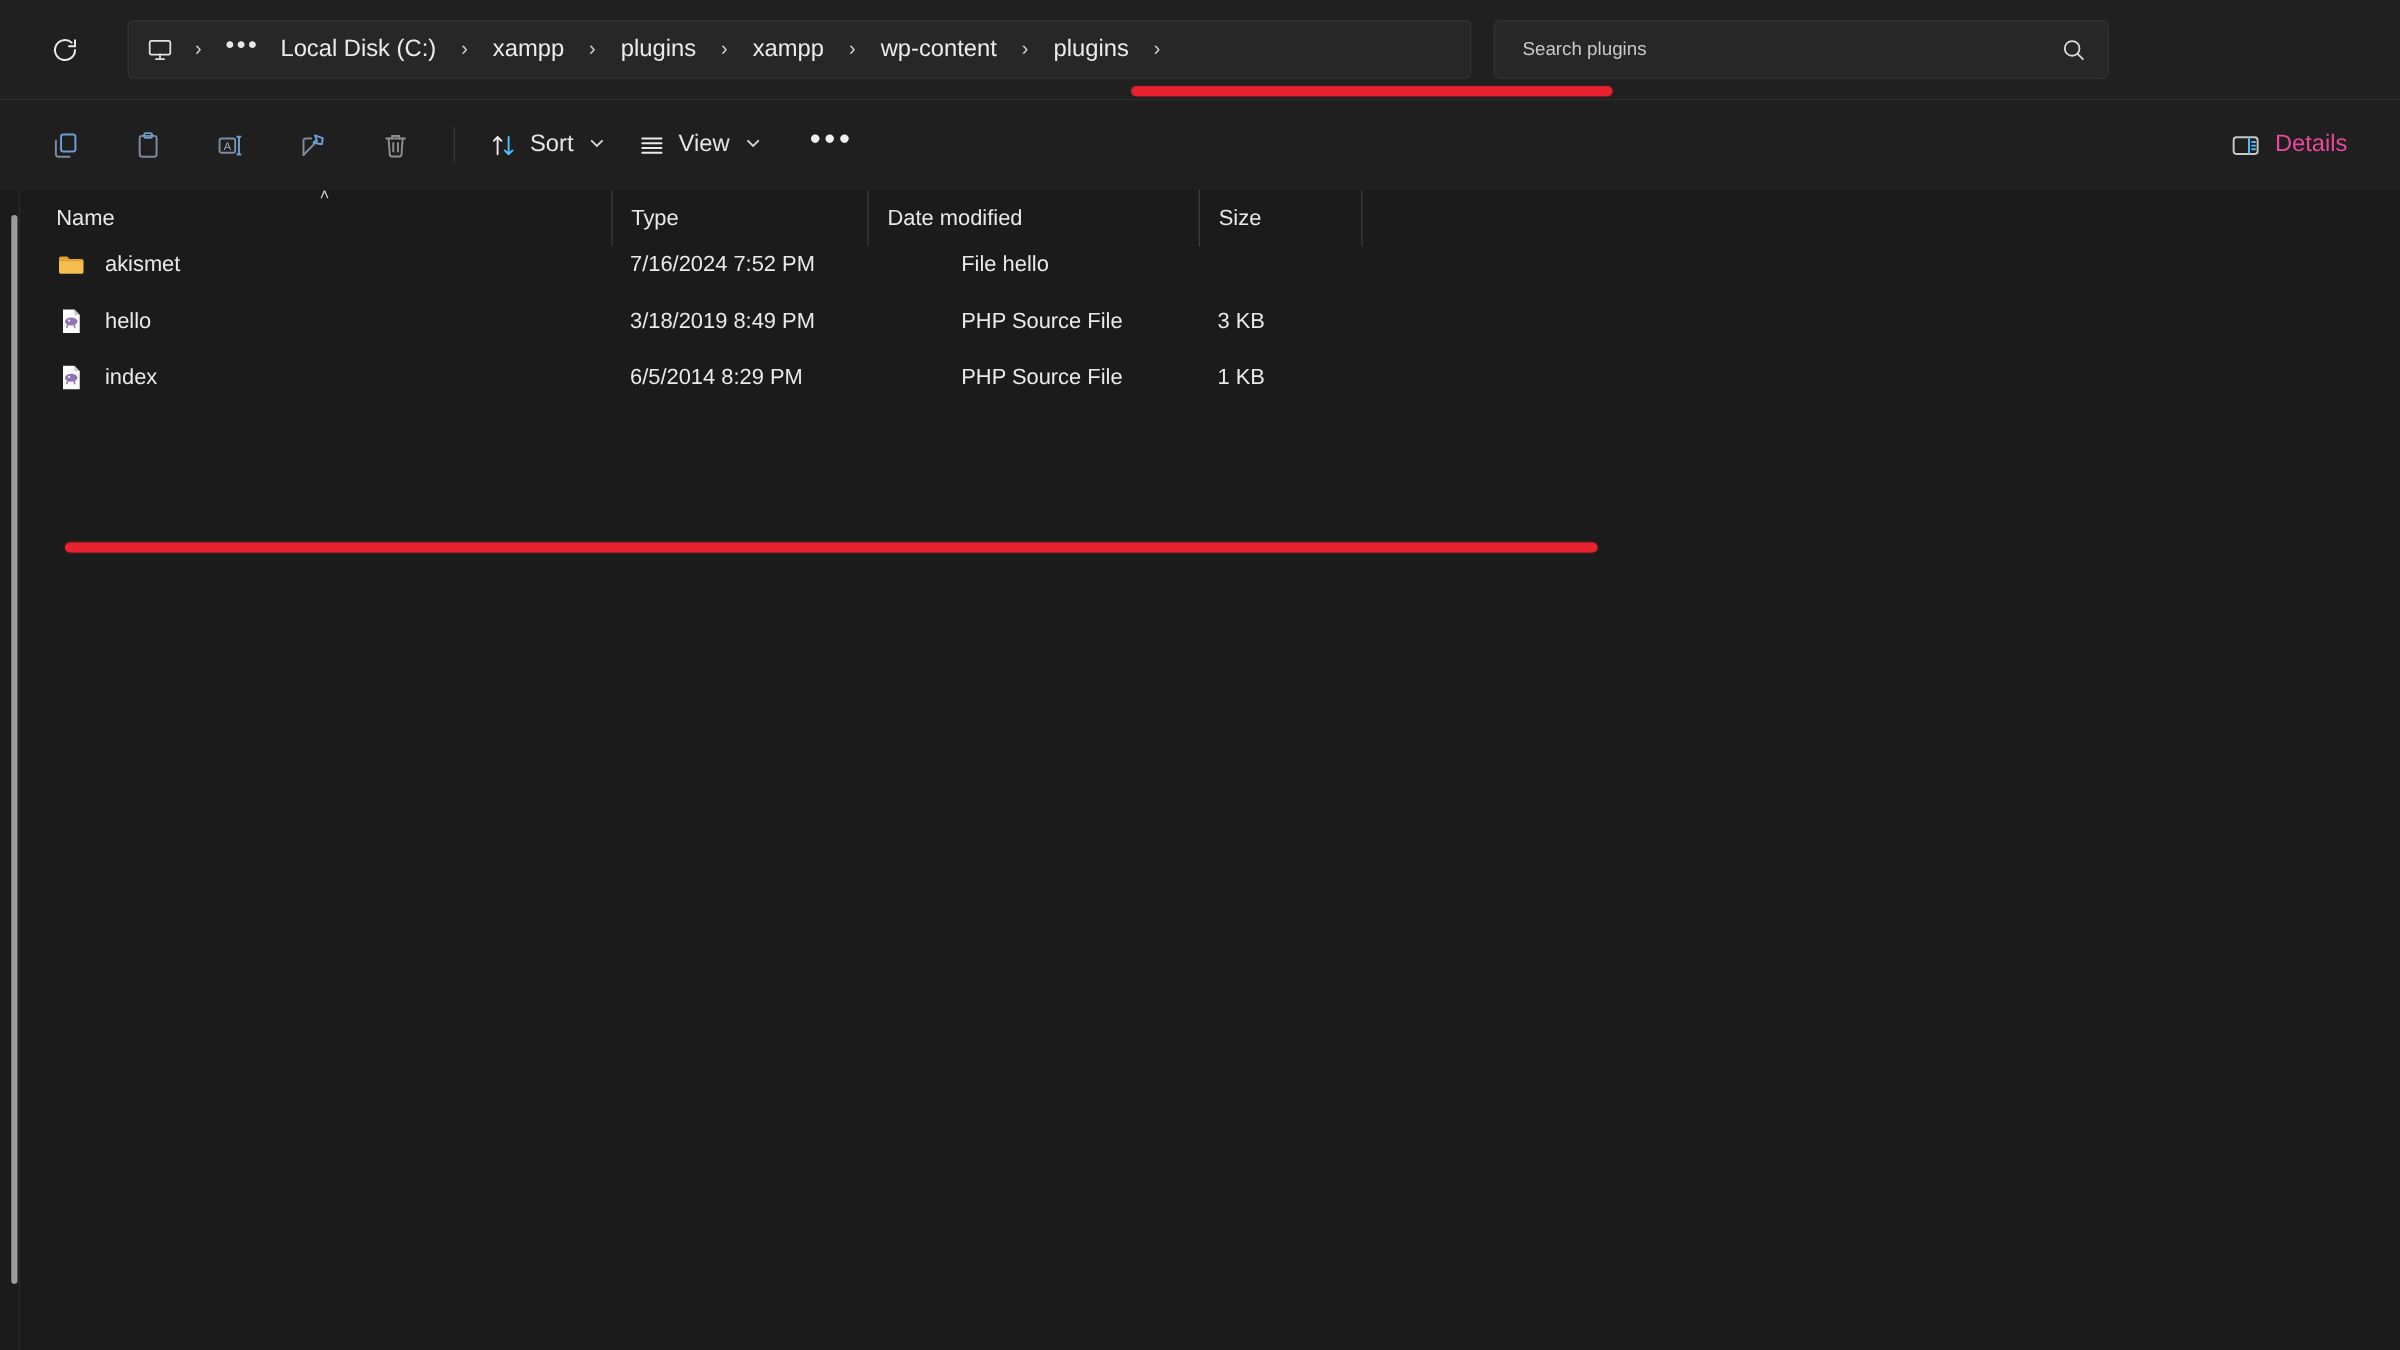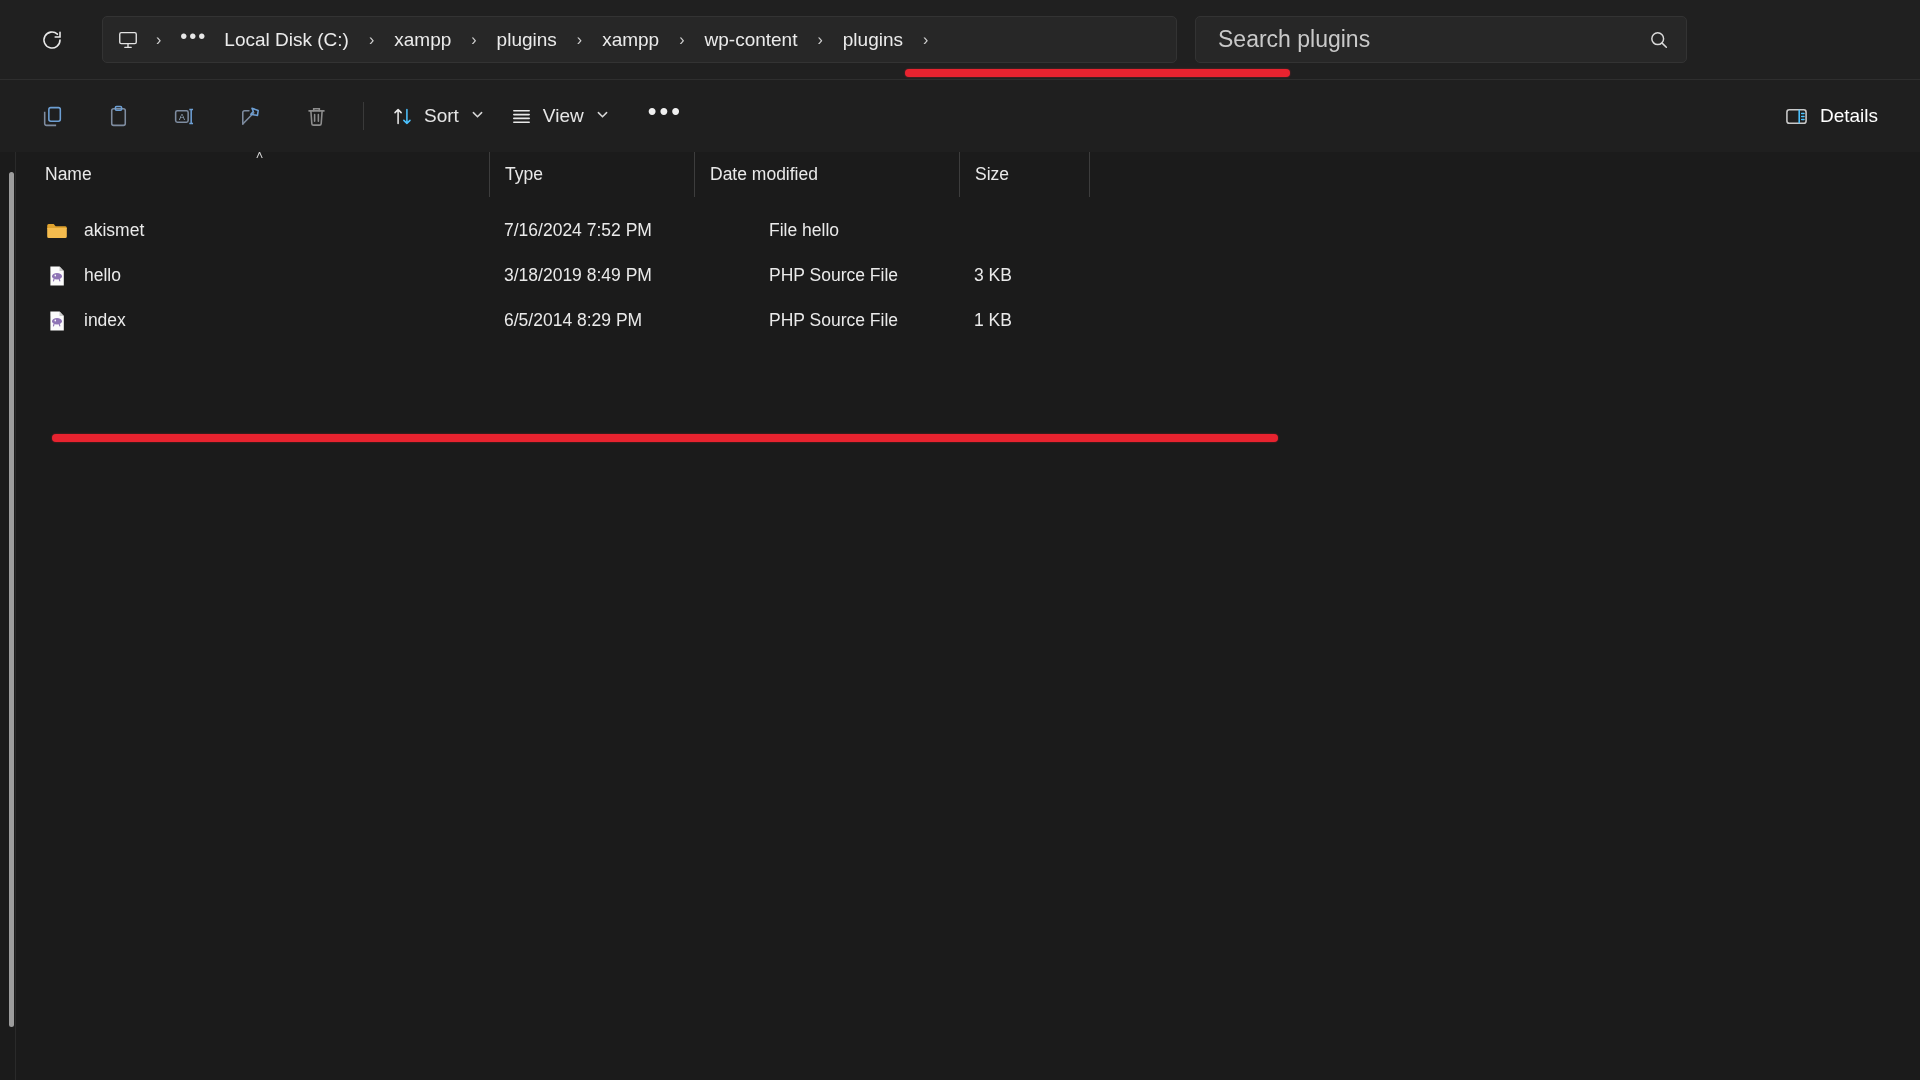--- a/index.html
+++ b/index.html
@@ -45,21 +45,21 @@
     color: #ebebeb; font-size: 19px; padding: 6px 9px; border-radius: 4px;
     cursor: pointer; white-space: nowrap;
   }
 
   .searchbox {
     margin-left: 18px; height: 47px; width: 492px;
     background: #272727; border: 1px solid #333; border-radius: 5px;
     display: flex; align-items: center; justify-content: space-between;
     padding: 0 16px 0 22px; cursor: text;
   }
-  .search-ph { color: #c9c9c9; font-size: 23px; }
+  .search-ph { color: #c9c9c9; font-size: 15px; }
   .search-ico { color: #d8d8d8; display: flex; align-items: center; }
 
   
   .cmdbar {
     position: absolute; left: 0; top: 79px; width: 1920px; height: 73px;
     background: #1f1f1f;
     border-top: 1px solid #2e2e2e;
     display: flex; align-items: center;
   }
   .cmd-ico {
@@ -78,21 +78,21 @@
   .cmd-dots {
     color:#f0f0f0; font-size:25px; letter-spacing:3px; line-height:10px;
     height:48px; display:flex; align-items:center; padding:0 14px 10px 14px;
     border-radius:5px; cursor:pointer; margin-left:12px;
   }
   .details-btn {
     position:absolute; right:28px; top:12px; height:48px;
     display:flex; align-items:center; gap:11px; padding:0 14px;
     border-radius:5px; cursor:pointer;
   }
-  .details-btn .lbl { color:#ffffff; font-size:19px; }
+  .details-btn .lbl { color:#ec4899; font-size:19px; }
 
   
   .content {
     position: absolute; left: 0; top: 152px; width: 1920px; height: 928px;
     background: #1b1b1b;
   }
   .navpane-edge {
     position:absolute; left:0; top:0; width:16px; height:928px;
     background:#1b1b1b; border-right:1px solid #2a2a2a;
   }
@@ -113,21 +113,21 @@
   .col-name { width:459px; }
   .col-date { width:265px; }
   .col-type { width:205px; }
   .col-size { width:130px; }
   .col-extra { width:1px; border-left:1px solid #3d3d3d; height:45px; }
   .sortcaret {
     position:absolute; left:50%; top:-2px; transform:translateX(-50%);
     color:#d3d3d3; font-size:13px; line-height:12px;
   }
 
-  .rows { position:absolute; left:30px; top:56px; right:0; }
+  .rows { position:absolute; left:30px; top:37px; right:0; }
   .row {
     height:45px; display:flex; align-items:center;
     border-radius:5px; cursor:default;
   }
   .cell { font-size:17.5px; color:#eaeaea; display:flex; align-items:center; }
   .c-name { width:459px; padding-left:15px; gap:15px; }
   .c-date { width:265px; padding-left:15px; }
   .c-type { width:205px; padding-left:15px; }
   .c-size { width:130px; padding-left:15px; }
   .ficon { width:24px; height:24px; flex:none; display:flex; align-items:center; }

